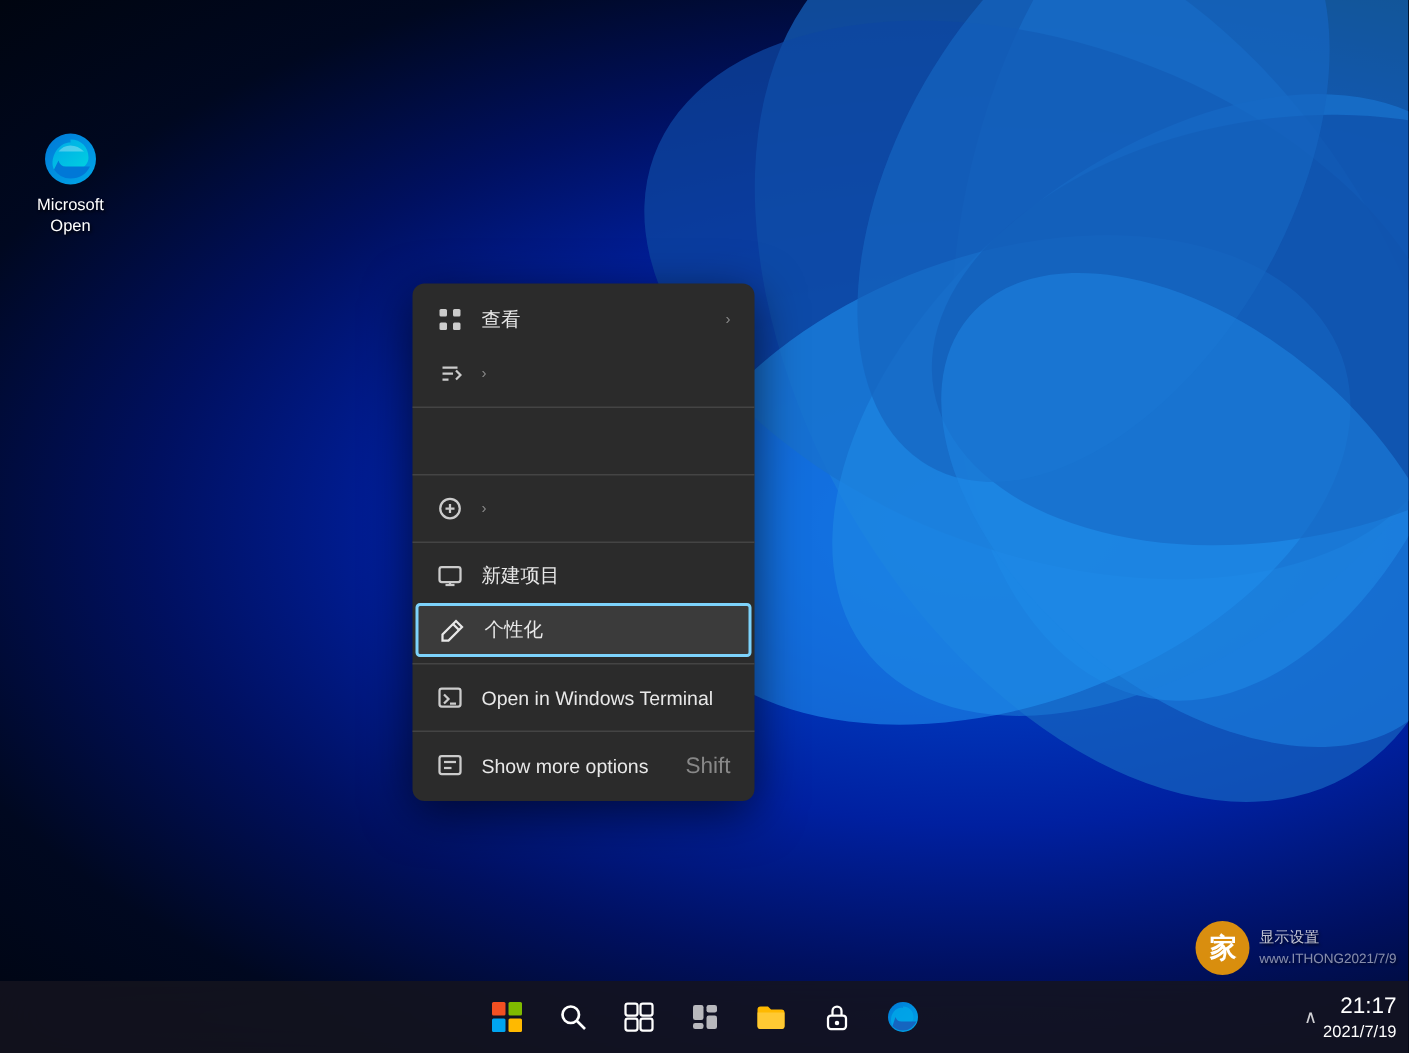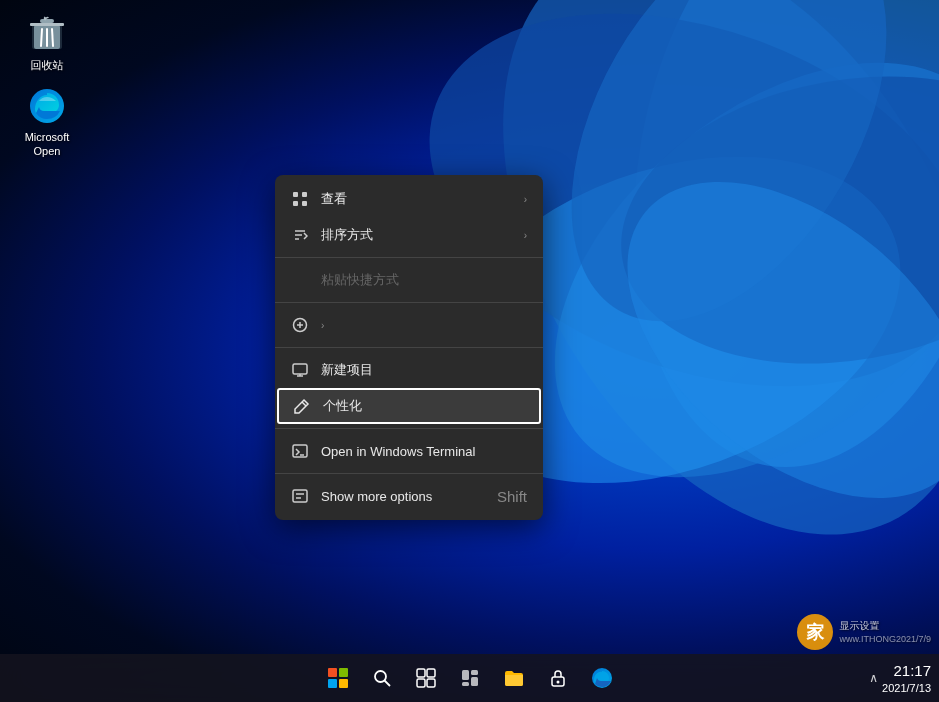--- a/index.html
+++ b/index.html
@@ -59,43 +59,43 @@
     
     .edge-icon {
       top: 80px;
       left: 12px;
     }
 
     
     .context-menu {
       position: absolute;
       left: 275px;
-      top: 175px;
-      width: 268px;
+      top: 189px;
+      width: 228px;
       background: #2b2b2b;
       border-radius: 8px;
       box-shadow: 0 8px 32px rgba(0,0,0,0.6);
       padding: 6px 0;
       z-index: 100;
     }
 
     .menu-item {
       display: flex;
       align-items: center;
       padding: 9px 16px;
       cursor: pointer;
       color: #e8e8e8;
       font-size: 13px;
       gap: 12px;
       position: relative;
     }
 
     .menu-item.highlighted {
       background: rgba(255,255,255,0.08);
-      border: 2px solid #ffffff;
+      border: 2px solid #7dd3fc;
       border-radius: 3px;
       margin: 0 2px;
       padding: 7px 14px;
       justify-content: space-between;
     }
 
     .menu-item.disabled {
       color: #666;
       cursor: default;
     }
@@ -225,35 +225,20 @@
     <ellipse cx="420" cy="320" rx="200" ry="320" fill="#1565C0" opacity="0.7" transform="rotate(-30 420 320)"></ellipse>
     <ellipse cx="500" cy="250" rx="180" ry="300" fill="#1E88E5" opacity="0.6" transform="rotate(10 500 250)"></ellipse>
     <ellipse cx="380" cy="280" rx="170" ry="280" fill="#0D47A1" opacity="0.75" transform="rotate(-70 380 280)"></ellipse>
     <ellipse cx="460" cy="350" rx="160" ry="260" fill="#1976D2" opacity="0.65" transform="rotate(50 460 350)"></ellipse>
     <ellipse cx="350" cy="400" rx="150" ry="240" fill="#2196F3" opacity="0.55" transform="rotate(-110 350 400)"></ellipse>
     <ellipse cx="530" cy="300" rx="140" ry="230" fill="#0D47A1" opacity="0.6" transform="rotate(80 530 300)"></ellipse>
     <ellipse cx="410" cy="200" rx="130" ry="220" fill="#1565C0" opacity="0.7" transform="rotate(-150 410 200)"></ellipse>
     <ellipse cx="480" cy="420" rx="120" ry="200" fill="#1E88E5" opacity="0.5" transform="rotate(130 480 420)"></ellipse>
   </svg>
 
-  <div class="desktop-icon recycle-icon" style="position:absolute; top:10px; left:12px;">
-    <div class="icon-img">
-      <svg width="38" height="38" viewBox="0 0 38 38" xmlns="http://www.w3.org/2000/svg">
-        <rect x="4" y="8" width="30" height="26" rx="2" fill="#607D8B" opacity="0.3"></rect>
-        <rect x="6" y="10" width="26" height="24" rx="2" fill="#78909C"></rect>
-        <rect x="12" y="4" width="14" height="4" rx="2" fill="#90A4AE"></rect>
-        <rect x="2" y="8" width="34" height="3" rx="1" fill="#B0BEC5"></rect>
-        <line x1="14" y1="14" x2="13" y2="31" stroke="#fff" stroke-width="2" stroke-linecap="round"></line>
-        <line x1="19" y1="14" x2="19" y2="31" stroke="#fff" stroke-width="2" stroke-linecap="round"></line>
-        <line x1="24" y1="14" x2="25" y2="31" stroke="#fff" stroke-width="2" stroke-linecap="round"></line>
-        <path d="M 8 2 Q 6 5 9 7 Q 11 3 14 4 Q 12 1 10 3 Z" fill="#B0BEC5" transform="translate(10,0) scale(0.8)"></path>
-      </svg>
-    </div>
-    <span class="icon-label">回收站</span>
-  </div>
 
   <div class="desktop-icon edge-icon" style="position:absolute; top:82px; left:12px;">
     <div class="icon-img">
       <svg width="38" height="38" viewBox="0 0 38 38" xmlns="http://www.w3.org/2000/svg">
         <defs>
           <linearGradient id="eg1" x1="0%" y1="0%" x2="100%" y2="100%">
             <stop offset="0%" stop-color="#0078D7"></stop>
             <stop offset="100%" stop-color="#00A8E8"></stop>
           </linearGradient>
           <linearGradient id="eg2" x1="0%" y1="0%" x2="100%" y2="100%">
@@ -287,29 +272,27 @@
 
     <div class="menu-item">
       <span class="menu-icon">
         <svg width="16" height="16" viewBox="0 0 16 16" fill="none" stroke="currentColor" stroke-width="1.5">
             <line x1="3" y1="4" x2="13" y2="4"></line>
             <line x1="3" y1="8" x2="10" y2="8"></line>
             <line x1="3" y1="12" x2="7" y2="12"></line>
             <polyline points="12,6 15,9 12,12" stroke="currentColor" stroke-width="1.5" fill="none"></polyline>
           </svg>
       </span>
-      <span class="menu-label">排序方式</span>
       <span class="menu-arrow">›</span>
     </div>
 
     <div class="menu-separator"></div>
 
     <div class="menu-item disabled">
       <span class="menu-icon"></span>
-      <span class="menu-label">粘贴快捷方式</span>
     </div>
 
     <div class="menu-separator"></div>
 
     <div class="menu-item">
       <span class="menu-icon">
         <svg width="16" height="16" viewBox="0 0 16 16" fill="none" stroke="currentColor" stroke-width="1.5">
             <circle cx="8" cy="8" r="6.5"></circle>
             <line x1="8" y1="5" x2="8" y2="11"></line>
             <line x1="5" y1="8" x2="11" y2="8"></line>
@@ -445,18 +428,18 @@
         </svg>
       </div>
     </div>
 
     <div class="taskbar-right">
       <span style="font-size:12px; opacity:0.8;">
         ∧
       </span>
       <div style="text-align:right; line-height:1.4;">
         <div style="font-size:15px;">21:17</div>
-        <div style="font-size:11px;">2021/7/13</div>
+        <div style="font-size:11px;">2021/7/19</div>
       </div>
     </div>
   </div>
 
 </div>
 
 </body></html>

